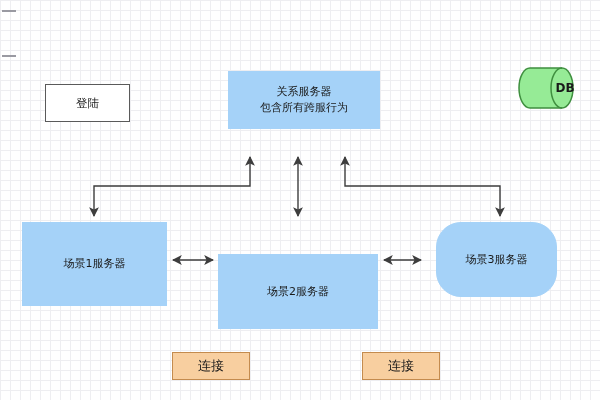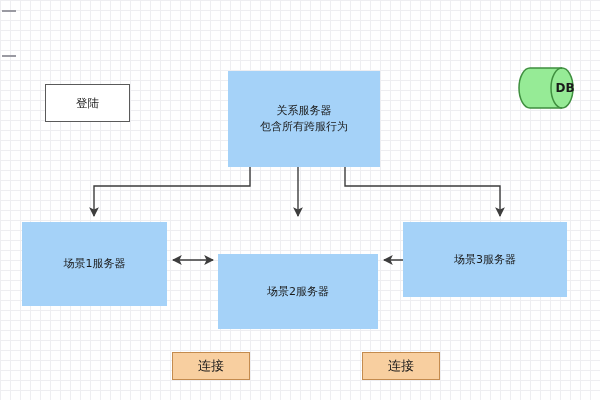--- a/index.html
+++ b/index.html
@@ -116,36 +116,36 @@
     <g>
       <path d="M 530 68 L 562 68 A 11 20 0 0 1 562 108 L 530 108 A 11 20 0 0 1 530 68 Z" fill="#96eb96" stroke="#3f8f3f" stroke-width="1.5"></path>
       <path d="M 562 68 A 11 20 0 0 0 562 108" fill="none" stroke="#3f8f3f" stroke-width="1.5"></path>
     </g>
   </svg>
 
   <div class="node node-white" style="left:45px; top:84px; width:85px; height:38px;">
     <span class="node-label">登陆</span>
   </div>
 
-  <div class="node node-blue" style="left:228px; top:71px; width:152px; height:96px;">
+  <div class="node node-blue" style="left:228px; top:71px; width:152px; height:58px;">
     <span class="node-label">关系服务器
 包含所有跨服行为</span>
   </div>
 
   <div class="db-label" style="left:510px; top:81px; width:72px; text-align:center;margin-left:19px;">DB</div>
 
   <div class="node node-blue" style="left:22px; top:222px; width:145px; height:84px;">
     <span class="node-label">场景1服务器</span>
   </div>
 
   <div class="node node-blue" style="left:218px; top:222px; width:160px; height:75px;margin-top:32px;">
     <span class="node-label">场景2服务器</span>
   </div>
 
-  <div class="node node-blue" style="left:403px; top:222px; width:164px; height:75px;">
+  <div class="node node-blue" style="left:436px; top:222px; width:121px; height:75px;border-radius:25px;">
     <span class="node-label">场景3服务器</span>
   </div>
 
   <div class="node node-orange" style="left:172px; top:352px; width:78px; height:28px;">
     <span class="node-label">连接</span>
   </div>
 
   <div class="node node-orange" style="left:362px; top:352px; width:78px; height:28px;">
     <span class="node-label">连接</span>
   </div>

